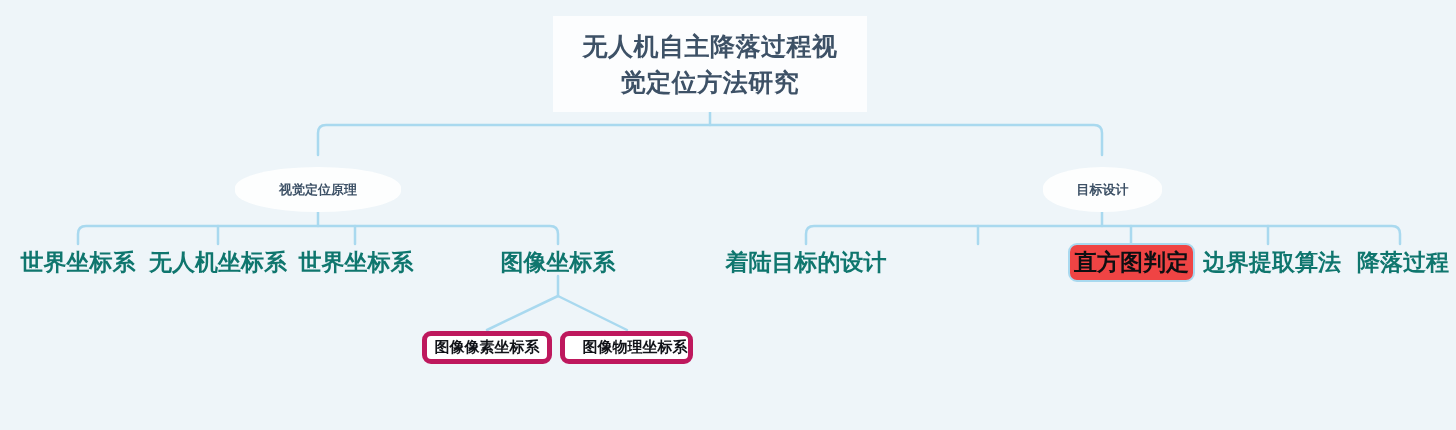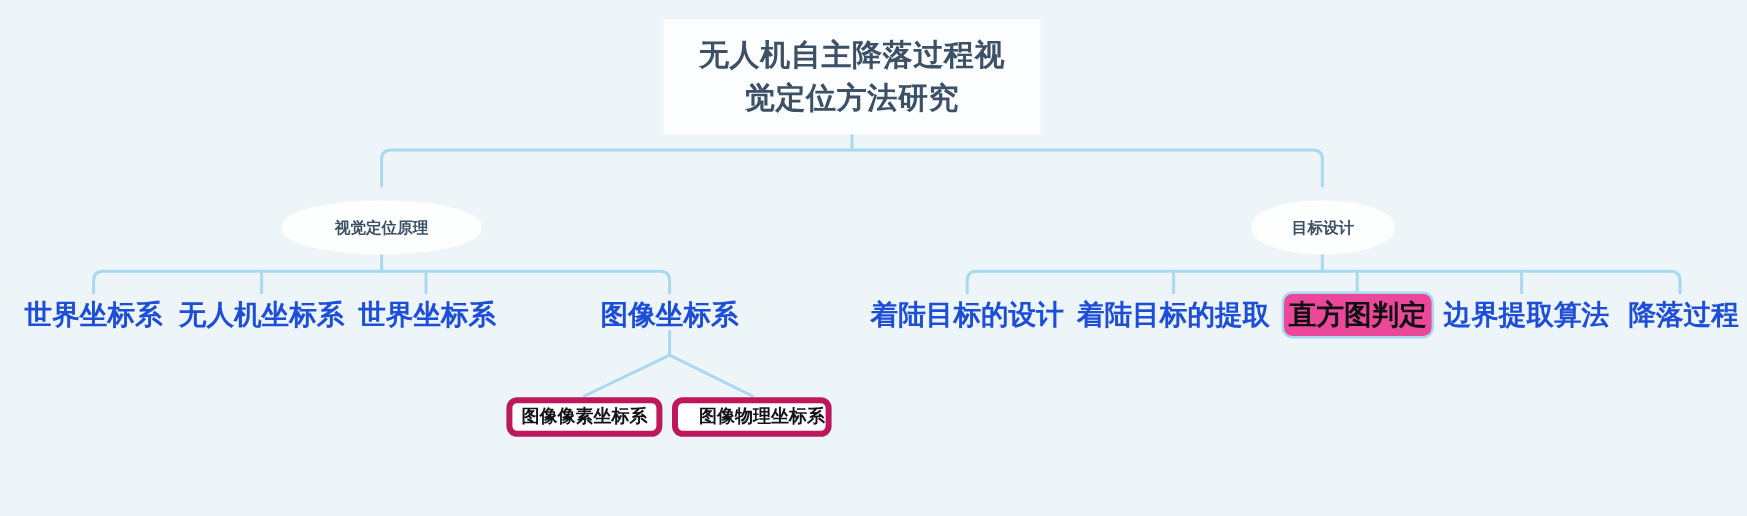--- a/index.html
+++ b/index.html
@@ -53,32 +53,32 @@
   .node-pill {
     background: #fdfefe;
     color: #3d5166;
     font-weight: bold;
     font-size: 13px;
     border-radius: 50% / 46%;
   }
 
   
   .node-plain {
-    color: #1d4ed8;
+    color: #0f766e;
     font-weight: bold;
     font-size: 23px;
     background: transparent;
   }
 
   
   .node-boxed {
     color: #0d0f12;
     font-weight: bold;
     font-size: 23px;
-    background: #ec4899;
+    background: #ef4444;
     border: 2px solid #a9d9ef;
     border-radius: 9px;
   }
 
   
   .node-small {
     color: #111318;
     font-weight: bold;
     font-size: 15px;
     background: #ffffff;
@@ -159,23 +159,20 @@
   </div>
 
   <div class="node node-small" style="left:560px; top:331px; width:133px; height:33px;padding-left:17px;">
     <span>图像物理坐标系</span>
   </div>
 
   <div class="node node-plain" style="left:722px; top:245px; width:168px; height:34px;">
     <span>着陆目标的设计</span>
   </div>
 
-  <div class="node node-plain" style="left:894px; top:245px; width:168px; height:34px;">
-    <span>着陆目标的提取</span>
-  </div>
 
   <div class="node node-boxed" style="left:1068px; top:243px; width:127px; height:39px;">
     <span>直方图判定</span>
   </div>
 
   <div class="node node-plain" style="left:1200px; top:245px; width:144px; height:34px;">
     <span>边界提取算法</span>
   </div>
 
   <div class="node node-plain" style="left:1347px; top:245px; width:112px; height:34px;">

